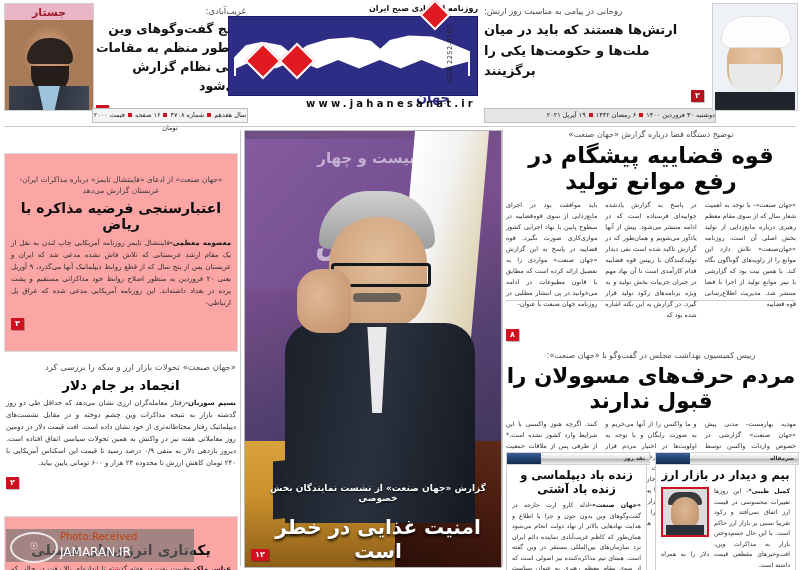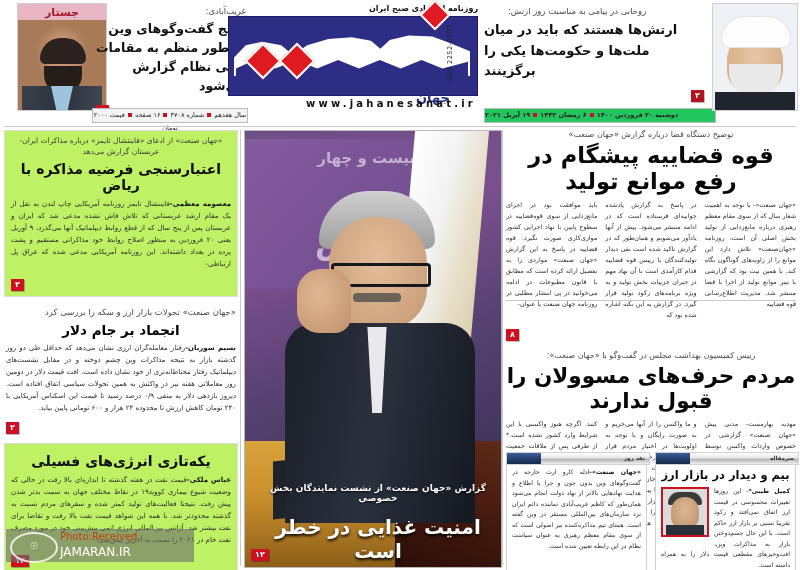--- a/index.html
+++ b/index.html
@@ -8,21 +8,21 @@
     background:#ffffff;
     font-family:"DejaVu Sans","Liberation Sans",sans-serif;
     direction:rtl;
   }
   .page{position:relative;width:800px;height:570px;background:#fff;}
 
   
   .masthead{position:absolute;left:0;top:0;width:800px;height:122px;background:#fff;}
 
   
-  .teaser-left{position:absolute;left:4px;top:3px;width:88px;height:106px;border:1px solid #cfcfcf;background:#84cc16;overflow:hidden;margin-left:13px;}
+  .teaser-left{position:absolute;left:4px;top:3px;width:88px;height:106px;border:1px solid #cfcfcf;background:#84cc16;overflow:hidden;}
   .teaser-left .tag{position:absolute;right:0;top:0;width:100%;height:18px;background:#e8b6c4;color:#a21b2e;font-size:11px;font-weight:bold;text-align:center;line-height:18px;letter-spacing:1px;}
   .teaser-left .portrait{position:absolute;left:0;top:16px;width:88px;height:90px;
      background:
        radial-gradient(ellipse 26px 30px at 44px 34px,#d8a887 0%,#c08f6c 60%,#a87a58 100%),
        linear-gradient(#dfe3ea 0%,#c6ccd6 100%);
   }
   .teaser-left .hair{position:absolute;left:22px;top:18px;width:46px;height:26px;background:#2c2320;border-radius:23px 23px 6px 6px;}
   .teaser-left .beard{position:absolute;left:26px;top:46px;width:38px;height:28px;background:#241d1a;border-radius:0 0 19px 19px;}
   .teaser-left .suit{position:absolute;left:4px;top:66px;width:80px;height:40px;background:linear-gradient(100deg,#39404c 0%,#2b313b 50%,#434a57 100%);}
   .teaser-left .shirt{position:absolute;left:33px;top:66px;width:22px;height:40px;background:#9ec3dd;clip-path:polygon(0 0,100% 0,60% 100%,40% 100%);}
@@ -50,40 +50,40 @@
   .dia.d3{left:196px;top:2px;width:18px;height:18px;}
   .logo-jahan{position:absolute;left:188px;top:88px;font-size:13px;font-weight:bold;color:#2e2d86;}
   .logo-url{position:absolute;left:0;top:94px;width:248px;height:16px;line-height:16px;text-align:right;
      font-size:10px;font-weight:bold;letter-spacing:3.2px;color:#111;direction:ltr;}
   .issn{position:absolute;left:218px;top:22px;font-size:6.5px;color:#222;direction:ltr;
      writing-mode:vertical-rl;transform:rotate(180deg);letter-spacing:.5px;}
 
   .infoline{position:absolute;left:92px;top:108px;width:154px;height:13px;border:1px solid #bdbdbd;
      background:#f4f4f4;font-size:6.5px;color:#222;line-height:13px;text-align:center;}
   .dateline{position:absolute;left:484px;top:108px;width:230px;height:13px;border:1px solid #bdbdbd;
-     background:#22c55e;font-size:6.5px;color:#222;line-height:13px;text-align:left;font-weight:bold;}
+     background:#e5e5e5;font-size:6.5px;color:#222;line-height:13px;text-align:right;}
   .sq{display:inline-block;width:4px;height:4px;background:#cf1020;margin:0 3px;vertical-align:middle;}
 
   
   .teaser-right{position:absolute;left:484px;top:6px;width:220px;text-align:left;direction:rtl;}
-  .teaser-right .kicker{text-align:left;margin-left:24px;}
+  .teaser-right .kicker{text-align:left;}
   .teaser-right .t{font-size:13px;font-weight:bold;color:#101010;line-height:1.55;margin-top:3px;text-align:left;}
   .portrait-right{position:absolute;left:712px;top:3px;width:84px;height:106px;border:1px solid #cfcfcf;background:#eef1f5;overflow:hidden;}
   .pr-face{position:absolute;left:14px;top:28px;width:56px;height:62px;background:radial-gradient(ellipse at 50% 40%,#e7c6a6,#d3a87f);border-radius:28px 28px 24px 24px;}
   .pr-turban{position:absolute;left:8px;top:12px;width:68px;height:30px;background:#fdfdfd;border-radius:34px 34px 12px 12px;border:1px solid #e2e2e2;}
   .pr-beard{position:absolute;left:16px;top:60px;width:52px;height:34px;background:#e9e9e9;border-radius:0 0 26px 26px;}
   .pr-body{position:absolute;left:2px;top:88px;width:80px;height:20px;background:#20242c;}
 
   
   .vrule{position:absolute;width:1px;background:#c9c9c9;}
   .hrule{position:absolute;height:1px;background:#c9c9c9;}
 
   
   .colL{position:absolute;left:4px;top:130px;width:234px;height:436px;}
-  .box{background:#bef264;border:1px solid #dcdcdc;padding:5px 6px;margin-bottom:6px;}
+  .box{background:#fca5a5;border:1px solid #dcdcdc;padding:21px 6px;margin-bottom:6px;margin-top:23px;}
   .box .kicker{font-size:7.5px;color:#3b3b3b;text-align:center;line-height:1.4;}
   .box h3{margin:4px 0 5px 0;font-size:14px;font-weight:bold;color:#0c0c0c;text-align:center;}
   .body{font-size:7px;line-height:1.72;color:#2a2a2a;text-align:justify;}
   .byline{font-weight:bold;color:#111;}
   .plain{padding:4px 2px;margin-bottom:5px;}
   .plain h3{margin:3px 0 4px 0;font-size:13.5px;font-weight:bold;text-align:center;}
 
   
   .photo{position:absolute;left:244px;top:130px;width:256px;height:436px;border:1px solid #b9b9b9;overflow:hidden;
      background:linear-gradient(160deg,#6d4f86 0%,#7b4f8e 28%,#53406f 55%,#2f2b4a 100%);}
@@ -318,20 +318,21 @@
             <span class="byline">کمیل طیبی*</span><span>- این روزها تغییرات محسوسی در قیمت ارز اتفاق نمی‌افتد و رکود تقریبا نسبی بر بازار ارز حاکم است. با این حال چشم‌دوختن بازار به مذاکرات وین، افت‌وخیزهای مقطعی قیمت دلار را به همراه داشته است.</span>
           </div>
 
         </div>
 
         <div class="minibox">
           <div class="mb-bar">
             <div class="cap"></div>
             <div class="lbl">نقد روز</div>
           </div>
+          <h4>زنده باد دیپلماسی و زنده باد آشتی</h4>
           <div class="mb-body">
             <span class="byline">«جهان صنعت»-</span><span>ادله کارو ارت خارجه در گفت‌وگوهای وین بدون چون و چرا با اطلاع و هدایت نهادهایی بالاتر از نهاد دولت انجام می‌شود همان‌طور که کاظم غریب‌آبادی نماینده دائم ایران نزد سازمان‌های بین‌المللی مستقر در وین گفته است. همتای تیم مذاکره‌کننده نیز اصولی است که از سوی مقام معظم رهبری به عنوان سیاست نظام در این رابطه تعیین شده است.</span>
           </div>
 
         </div>
 
       </div>
     </div>
   </div>
 

